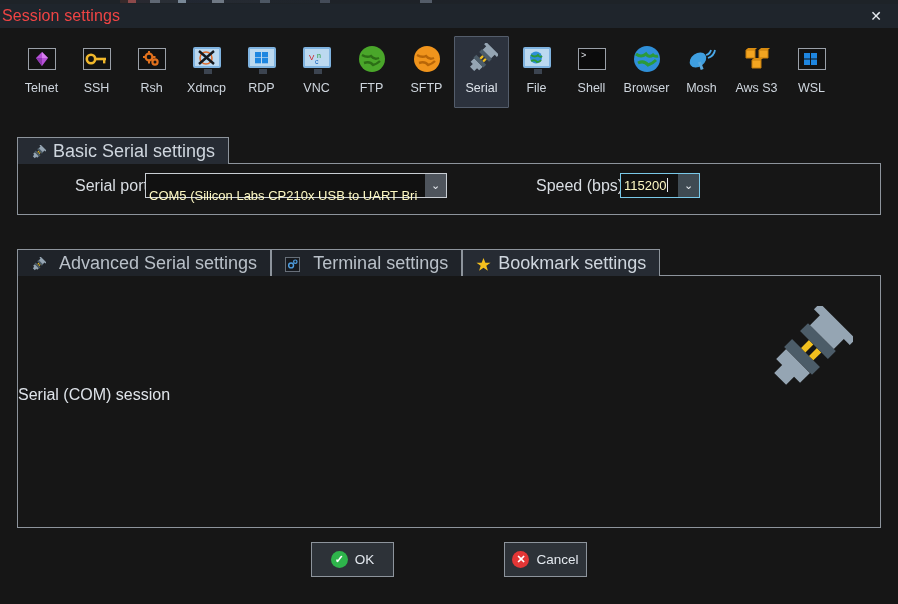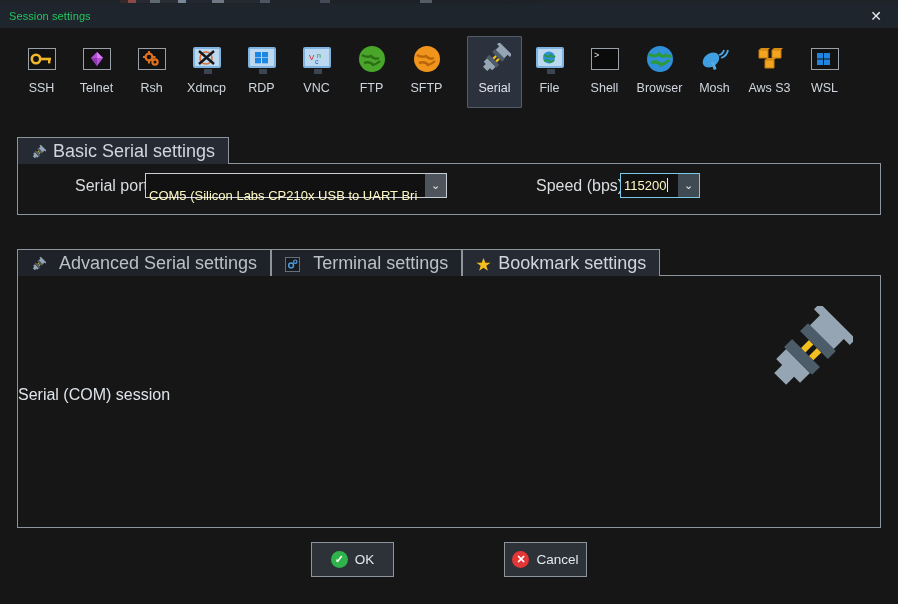--- a/index.html
+++ b/index.html
@@ -24,40 +24,40 @@
       #4a5260 200px 210px,#1e2228 210px 300px,#5d6673 300px 312px,#1e2228 312px 420px);
     opacity:.85;
   }
   
   #titlebar{
     position:absolute;left:0;top:4px;width:898px;height:24px;
     background:#1f252c;
     display:flex;align-items:center;
   }
   #titlebar .title{
-    font-size:11px;color:#22c55e;padding-left:9px;letter-spacing:.1px;
+    font-size:16px;color:#ef4444;padding-left:2px;letter-spacing:.1px;
   }
   #titlebar .spacer{flex:1;}
   #close-btn{
     width:44px;height:24px;display:flex;align-items:center;justify-content:center;
     color:#e6eaef;font-size:14px;line-height:1;cursor:pointer;
   }
   
   #proto-bar{
     position:absolute;left:0;top:28px;width:898px;height:92px;
     background:#161616;
     display:flex;align-items:flex-start;padding-left:14px;box-sizing:border-box;
   }
   .proto{
     width:55px;height:72px;margin-top:8px;
     display:flex;flex-direction:column;align-items:center;justify-content:flex-start;
     padding-top:6px;box-sizing:border-box;cursor:pointer;
     border:1px solid transparent;border-radius:1px;
   }
-  .proto.selected{background:#2c323d;border:1px solid #545d6b;margin-left:13px;}
+  .proto.selected{background:#2c323d;border:1px solid #545d6b;}
   .proto .glyph{width:32px;height:32px;position:relative;}
   .proto .plabel{margin-top:6px;font-size:12.5px;color:#cfd6de;white-space:nowrap;}
   .proto.selected .plabel{color:#dde3ea;}
 
   
   .box-icon{
     width:28px;height:22px;margin:5px auto 0;border:1px solid #9aa0a8;
     background:#121212;position:relative;box-sizing:border-box;
   }
   .monitor{
@@ -140,40 +140,40 @@
   <div class="spacer"></div>
   <div id="close-btn">✕</div>
 </div>
 
 <div id="proto-bar">
 
   <div class="proto">
     <div class="glyph">
       <div class="box-icon">
         <svg width="26" height="20" viewBox="0 0 26 20">
+          <polygon points="13,3 19,9 13,17 7,9" fill="#b650d8"></polygon>
+          <polygon points="13,3 19,9 13,9" fill="#d87ef0"></polygon>
+          <polygon points="7,9 13,9 13,17" fill="#8f38b0"></polygon>
+        </svg>
+      </div>
+    </div>
+    <div class="plabel">Telnet</div>
+  </div>
+
+  <div class="proto">
+    <div class="glyph">
+      <div class="box-icon">
+        <svg width="26" height="20" viewBox="0 0 26 20">
           <circle cx="7" cy="10" r="4.2" fill="none" stroke="#f0b72b" stroke-width="2.6"></circle>
           <rect x="10" y="8.7" width="12" height="2.6" fill="#f0b72b"></rect>
           <rect x="19" y="11" width="2.4" height="3.4" fill="#f0b72b"></rect>
         </svg>
       </div>
     </div>
     <div class="plabel">SSH</div>
-  </div>
-
-  <div class="proto">
-    <div class="glyph">
-      <div class="box-icon">
-        <svg width="26" height="20" viewBox="0 0 26 20">
-          <polygon points="13,3 19,9 13,17 7,9" fill="#b650d8"></polygon>
-          <polygon points="13,3 19,9 13,9" fill="#d87ef0"></polygon>
-          <polygon points="7,9 13,9 13,17" fill="#8f38b0"></polygon>
-        </svg>
-      </div>
-    </div>
-    <div class="plabel">Telnet</div>
   </div>
 
   <div class="proto">
     <div class="glyph">
       <div class="box-icon">
         <svg width="26" height="20" viewBox="0 0 26 20">
           <g fill="none" stroke="#e2711d" stroke-width="2.2">
             <circle cx="10" cy="8" r="3.4"></circle>
               <circle cx="16" cy="13" r="2.6"></circle>
           </g>

